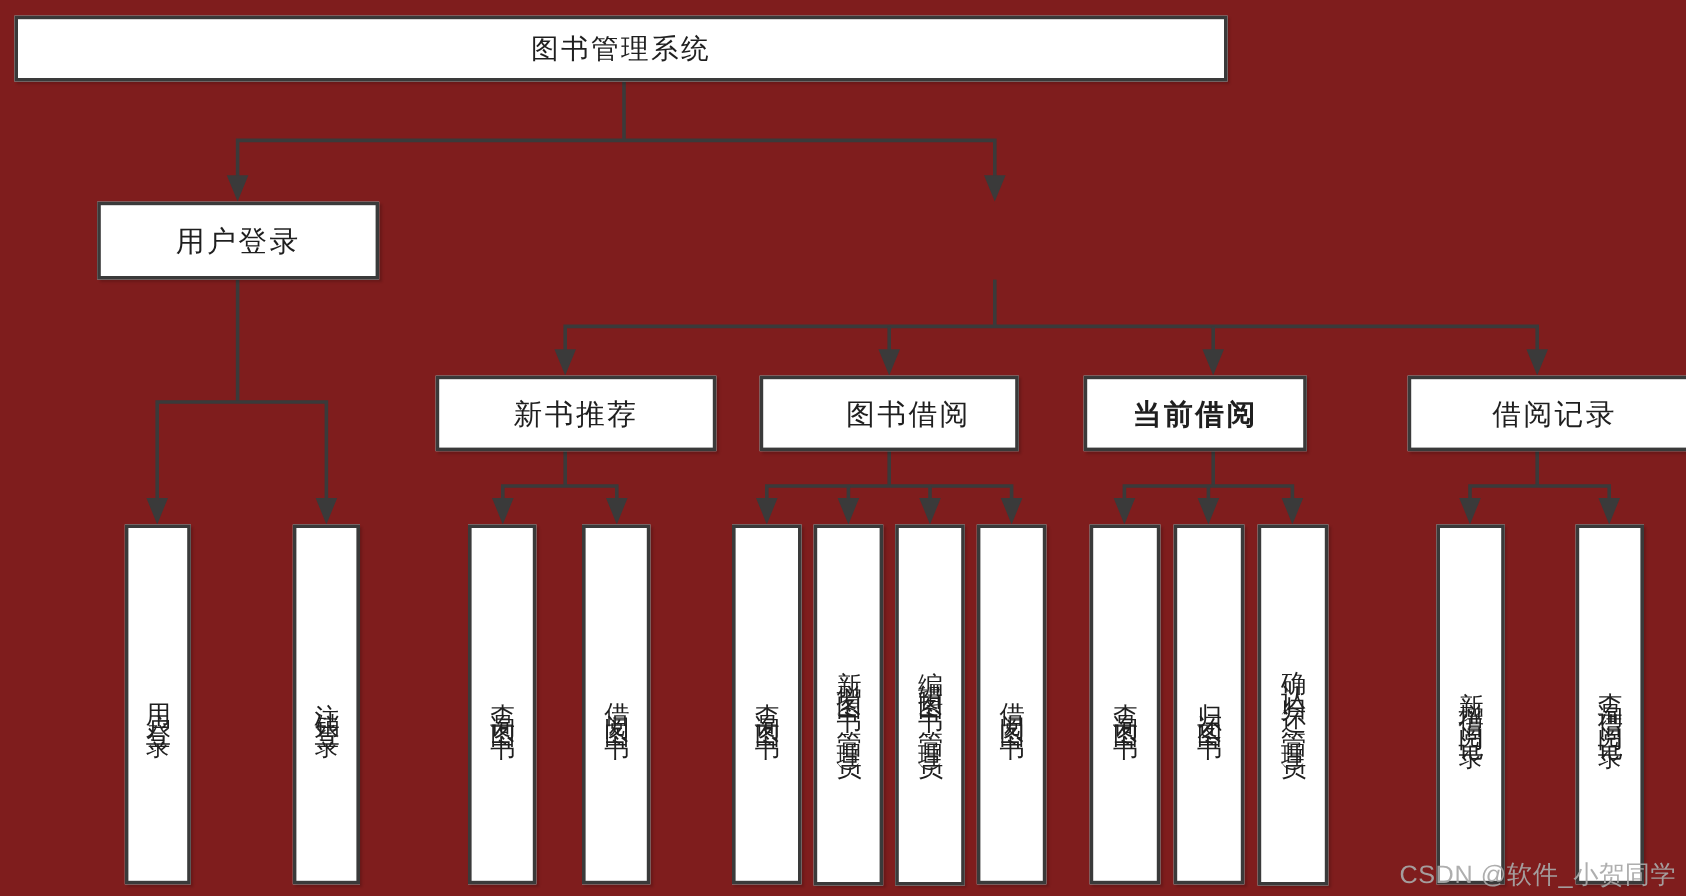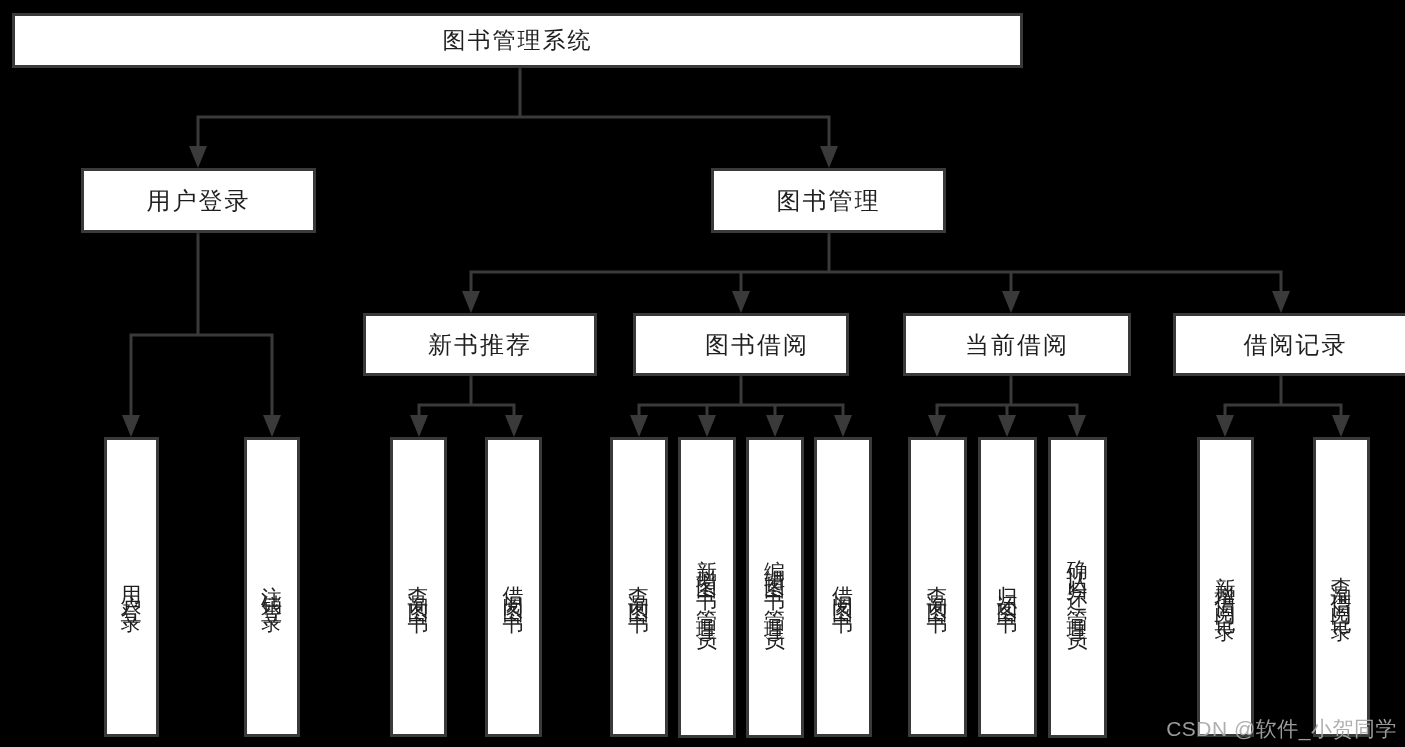--- a/index.html
+++ b/index.html
@@ -1,17 +1,17 @@
 <!DOCTYPE html>
 <html><head>
 <meta charset="utf-8">
 <style>
   html,body { margin:0; padding:0; background:#ffffff; }
   #canvas {
-    position:relative; width:1405px; height:747px; background:#000000;
+    position:relative; width:1405px; height:747px; background:#7f1d1d;
     font-family:"Liberation Sans","DejaVu Sans",sans-serif;
     color:#1f1f1f; overflow:hidden;
   }
   #wires { position:absolute; left:0; top:0; width:1405px; height:747px; z-index:0; }
   .node {
     position:absolute; box-sizing:border-box; background:#ffffff;
     border:3px solid #3a3a3a; display:flex; align-items:center; justify-content:center;
     z-index:1; box-shadow:2px 2px 2px rgba(0,0,0,0.18);
   }
   .hlabel { font-size:24px; letter-spacing:2px; white-space:nowrap; }
@@ -90,31 +90,28 @@
     </g>
   </svg>
 
   <div class="node root" style="left:12px; top:13px; width:1011px; height:55px;">
     <span class="hlabel">图书管理系统</span>
   </div>
 
   <div class="node" style="left:81px; top:168px; width:235px; height:65px;">
     <span class="hlabel">用户登录</span>
   </div>
-  <div class="node" style="left:711px; top:168px; width:235px; height:65px;">
-    <span class="hlabel">图书管理</span>
-  </div>
 
   <div class="node" style="left:363px; top:313px; width:234px; height:63px;">
     <span class="hlabel">新书推荐</span>
   </div>
   <div class="node" style="left:633px; top:313px; width:216px; height:63px;padding-left:32px;">
     <span class="hlabel">图书借阅</span>
   </div>
-  <div class="node" style="left:903px; top:313px; width:228px; height:63px;">
+  <div class="node" style="left:903px; top:313px; width:186px; height:63px;font-weight:bold;">
     <span class="hlabel">当前借阅</span>
   </div>
   <div class="node" style="left:1173px; top:313px; width:245px; height:63px;">
     <span class="hlabel">借阅记录</span>
   </div>
 
   <div class="node" style="left:104px; top:437px; width:55px; height:300px;">
     <span class="vlabel">用户登录</span>
   </div>
   <div class="node" style="left:244px; top:437px; width:56px; height:300px;">

